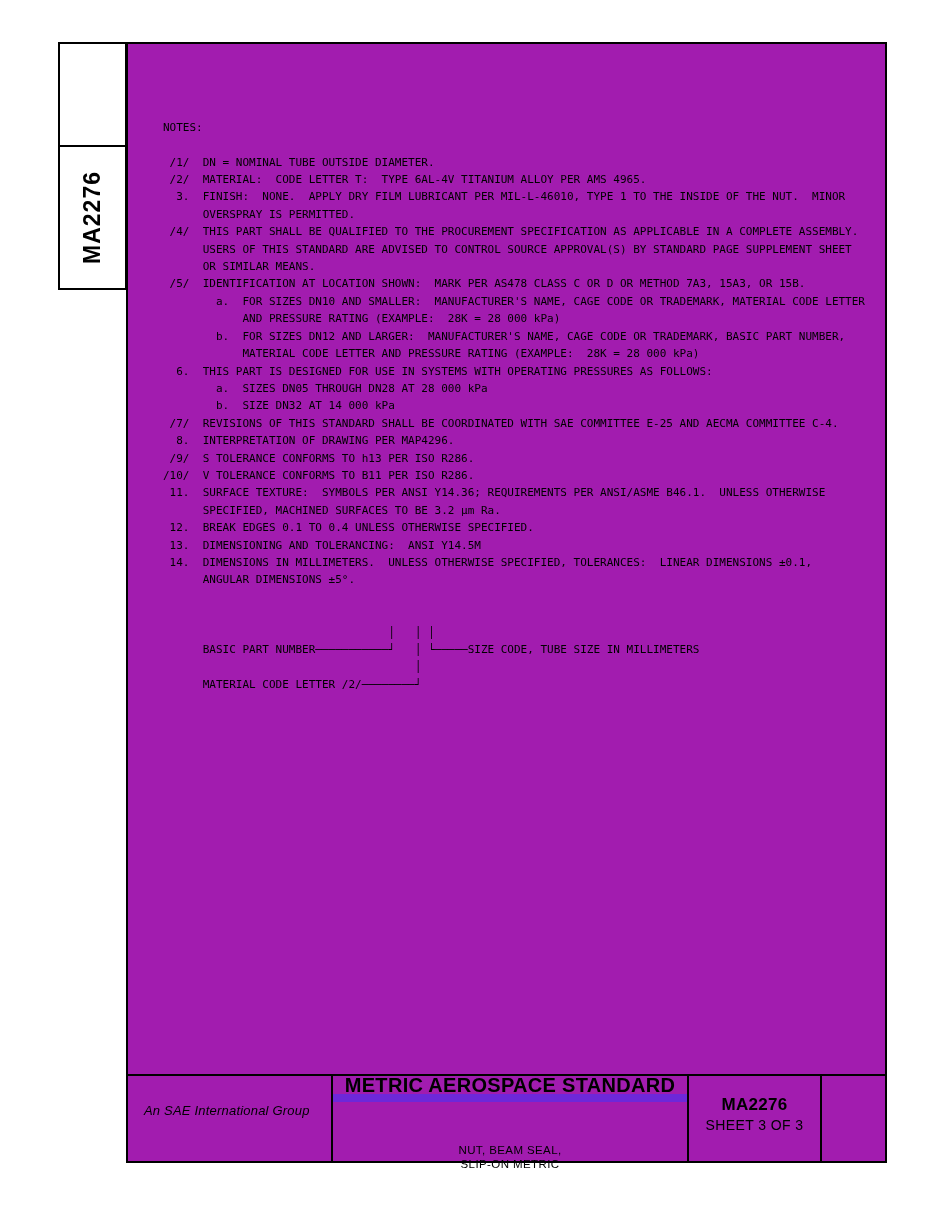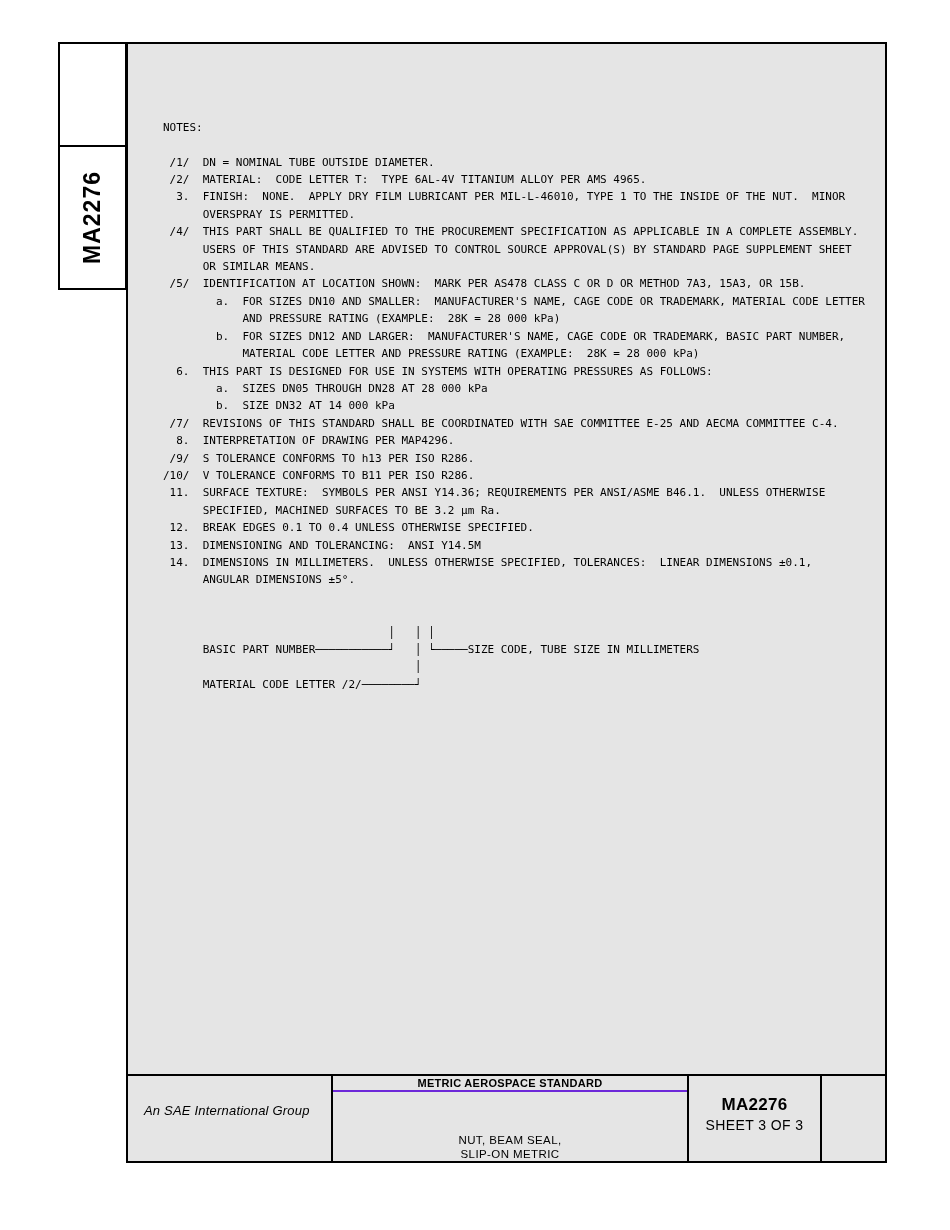--- a/index.html
+++ b/index.html
@@ -14,35 +14,35 @@
   .side-box-1 { left:58px; top:42px;  width:69px; height:105px; }
   .side-box-2 { left:58px; top:145px; width:69px; height:145px;
                 display:flex; align-items:center; justify-content:center; }
   .side-box-2 .vlabel {
     transform:rotate(-90deg); white-space:nowrap;
     font-family:"Liberation Sans", sans-serif;
     font-weight:bold; font-size:23px; letter-spacing:1px;
   }
   
   .frame { position:absolute; left:126px; top:42px; width:761px; height:1121px;
-           border:2px solid #000; background:#e5e5e5; }
+           border:2px solid #000; background:#a21caf; }
   
   .notes { position:absolute; left:35px; top:40px;
            font-size:11px; line-height:17.4px; white-space:pre; }
   .notes .u { text-decoration:underline; }
   
   .title-block { position:absolute; left:0; right:0; bottom:0; height:87px;
                  border-top:2px solid #000; display:flex;
                  font-family:"Liberation Sans", sans-serif; }
   .cell { height:100%; }
   .cell-logo { width:205px; border-right:2px solid #000; padding:24px 0 0 16px; }
   .cell-middle { width:356px; border-right:2px solid #000; display:flex; flex-direction:column; }
-  .cell-middle-header { height:26px; border-bottom:2px solid #6d28d9;
+  .cell-middle-header { height:26px; border-bottom:8px solid #6d28d9;
                         display:flex; align-items:center; justify-content:center;
-                        font-weight:bold; font-size:11px; letter-spacing:0.3px; }
+                        font-weight:bold; font-size:20px; letter-spacing:0.3px; }
   .cell-middle-body { flex:1; text-align:center; padding-top:5px;
                       font-size:11.5px; line-height:14px; letter-spacing:0.4px;margin-top:36px; }
   .cell-number { width:133px; border-right:2px solid #000; text-align:center; padding-top:19px; }
   .cell-number .doc-no { font-weight:bold; font-size:17px; letter-spacing:0.3px; }
   .cell-number .sheet  { font-size:14px; letter-spacing:0.4px; margin-top:2px; }
   .cell-empty { flex:1; }
   
   .logo-line { white-space:nowrap; font-size:26px; line-height:26px; }
   .sae-word { position:relative; display:inline-block;
               font-weight:bold; font-style:italic; letter-spacing:-1.5px; padding-right:1px; }

